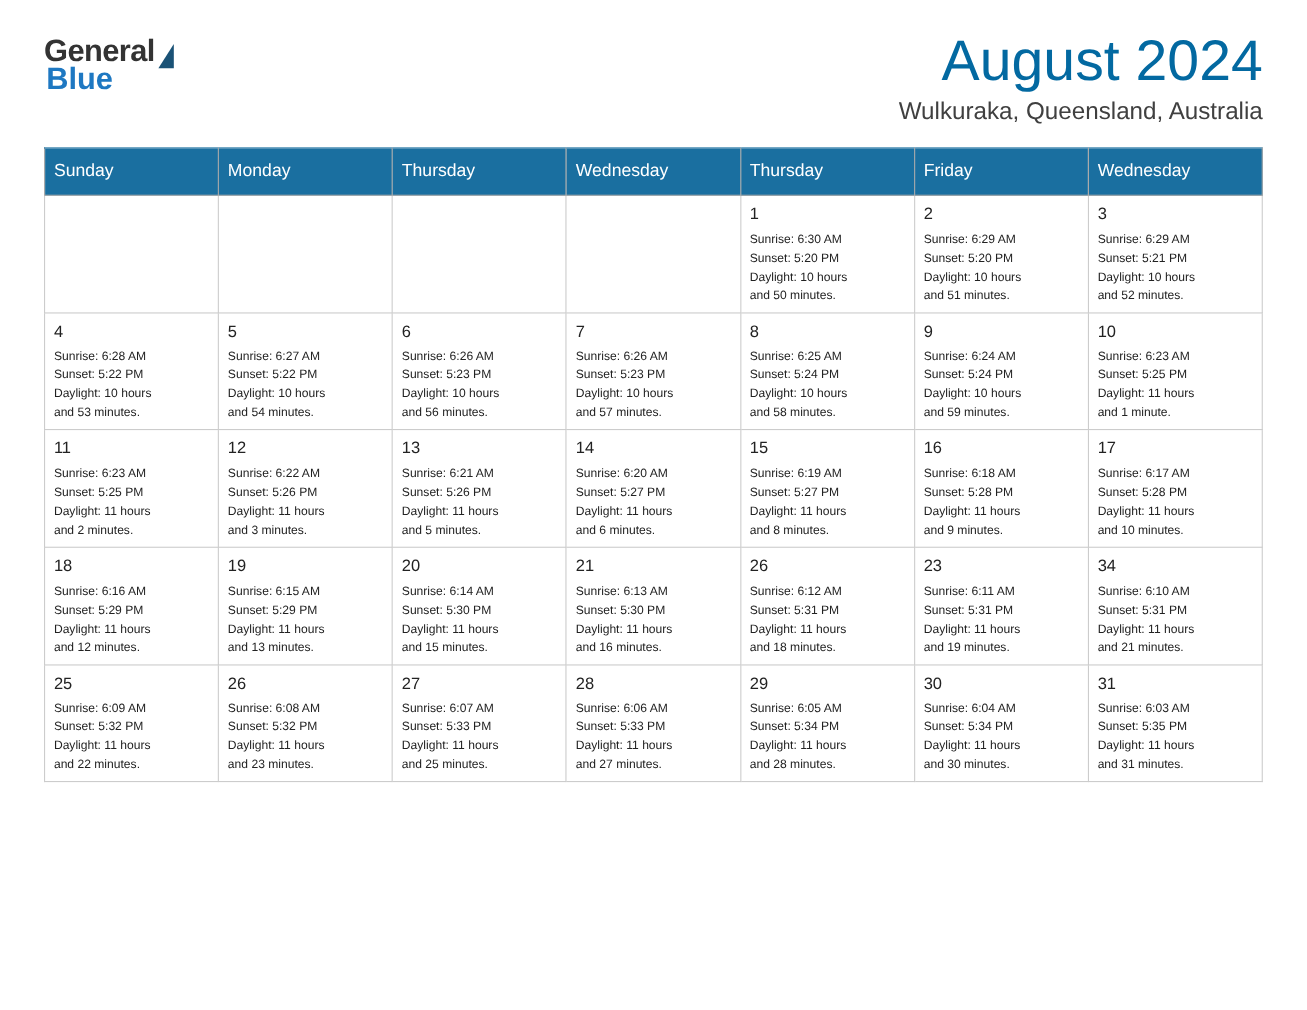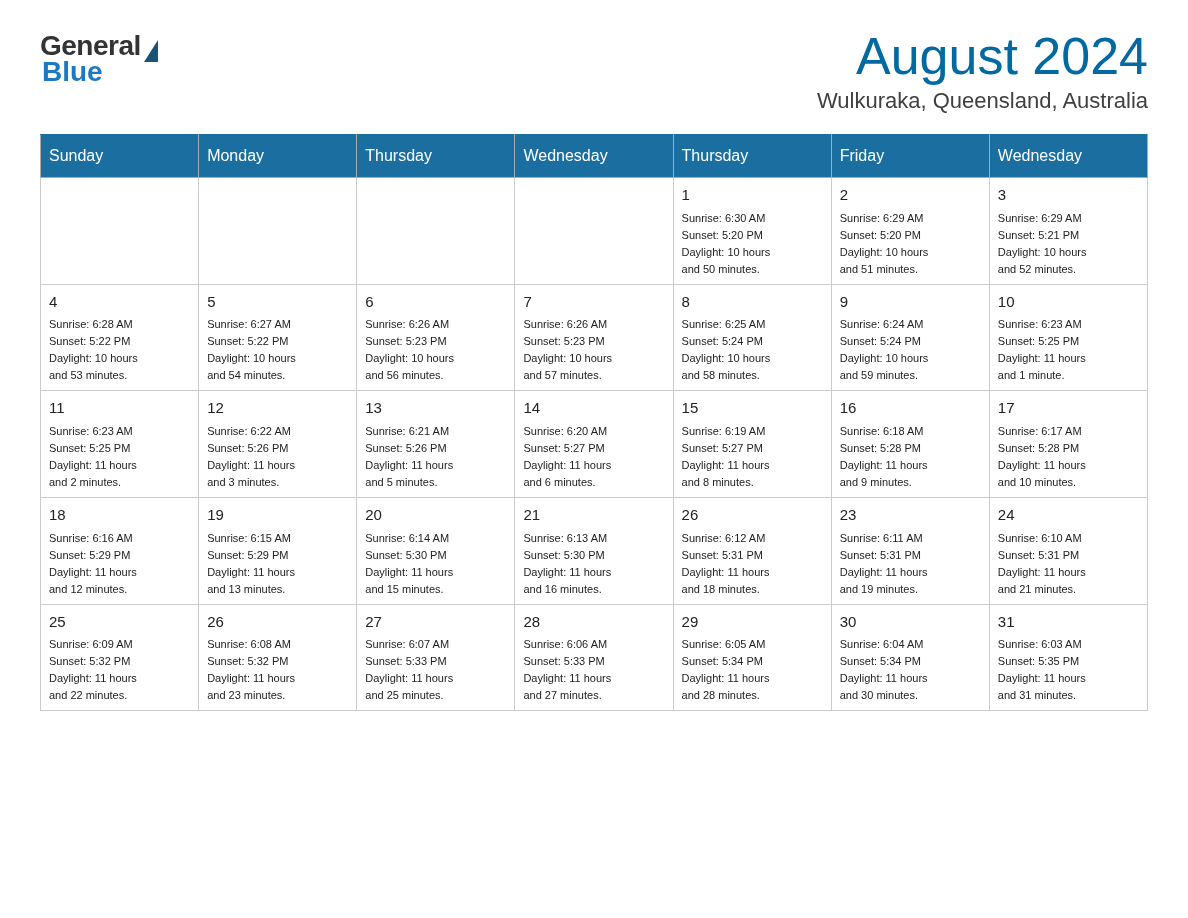--- a/index.html
+++ b/index.html
@@ -233,21 +233,21 @@
         </td>
         <td>
           <span class="day-number">26</span>
           <div class="day-info">Sunrise: 6:12 AM<br>Sunset: 5:31 PM<br>Daylight: 11 hours<br>and 18 minutes.</div>
         </td>
         <td>
           <span class="day-number">23</span>
           <div class="day-info">Sunrise: 6:11 AM<br>Sunset: 5:31 PM<br>Daylight: 11 hours<br>and 19 minutes.</div>
         </td>
         <td>
-          <span class="day-number">24</span>
+          <span class="day-number">34</span>
           <div class="day-info">Sunrise: 6:10 AM<br>Sunset: 5:31 PM<br>Daylight: 11 hours<br>and 21 minutes.</div>
         </td>
       </tr>
       <tr>
         <td>
           <span class="day-number">25</span>
           <div class="day-info">Sunrise: 6:09 AM<br>Sunset: 5:32 PM<br>Daylight: 11 hours<br>and 22 minutes.</div>
         </td>
         <td>
           <span class="day-number">26</span>

